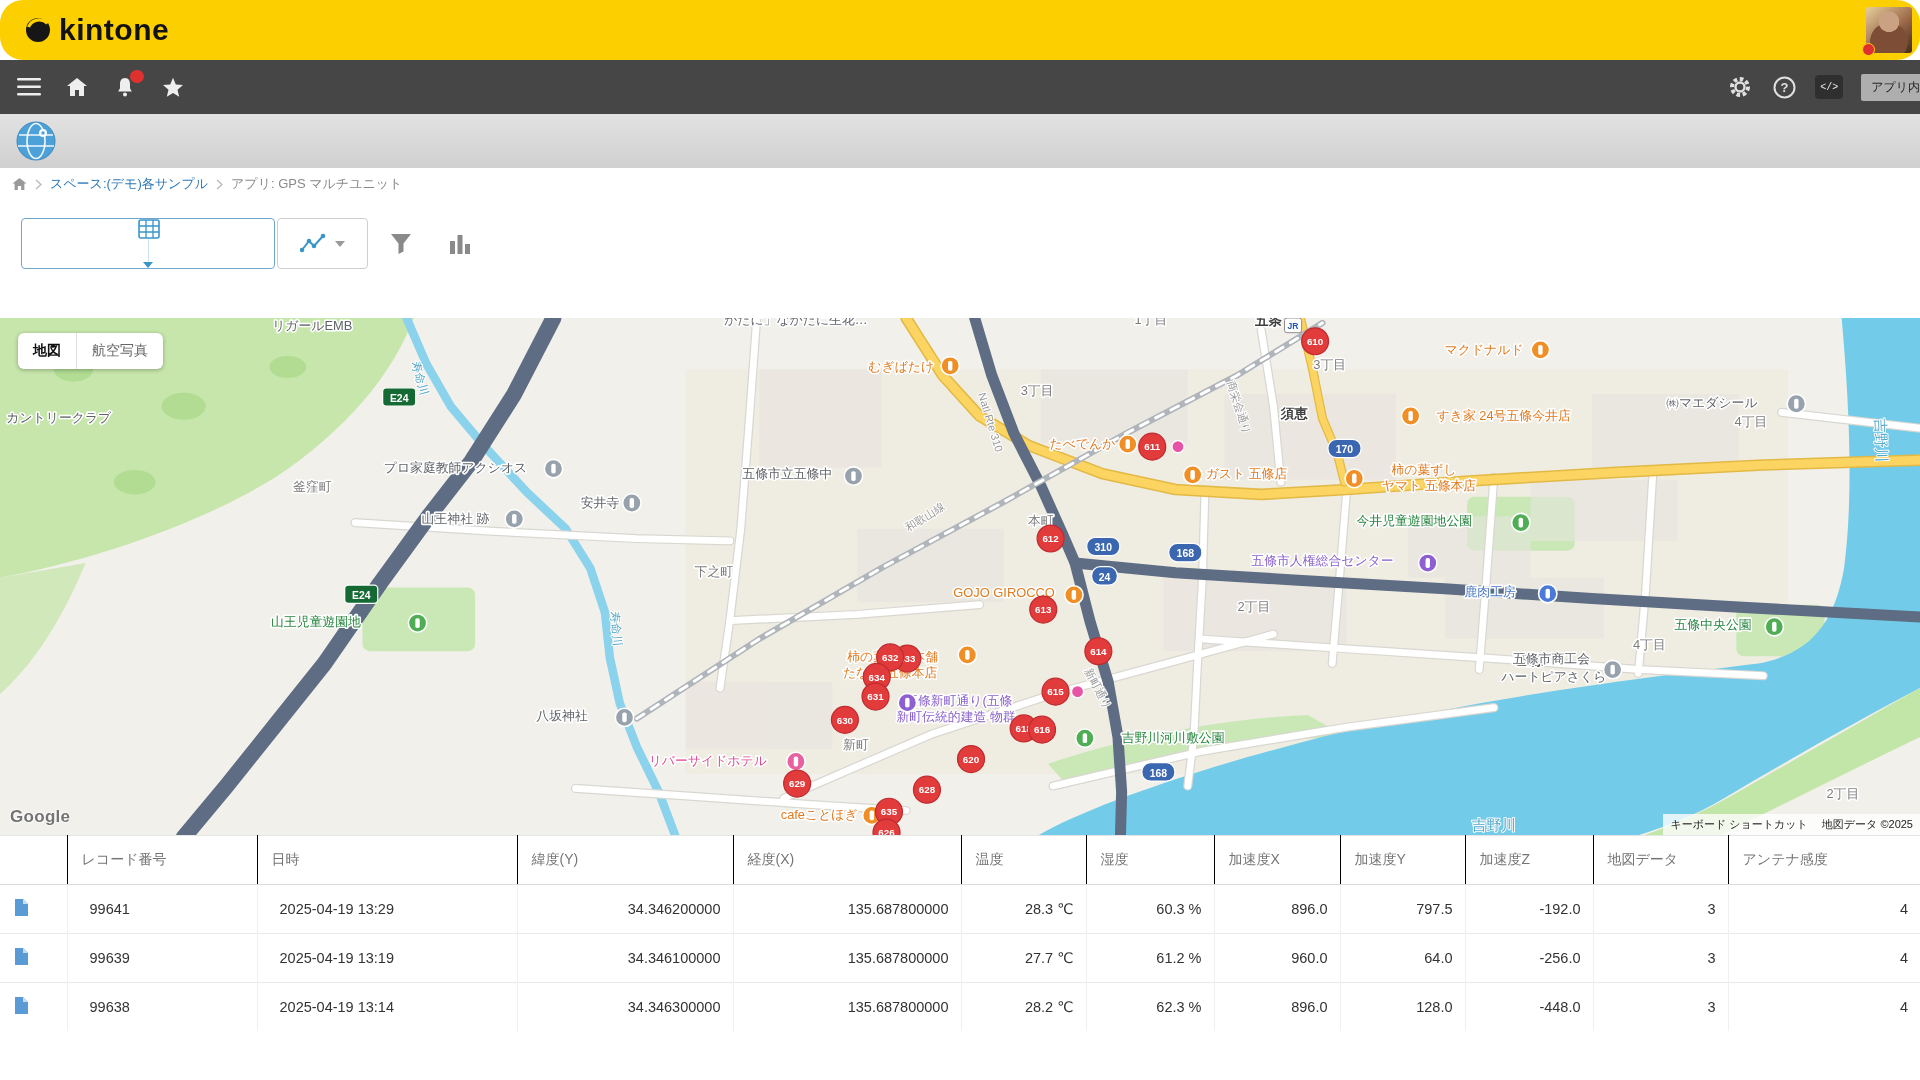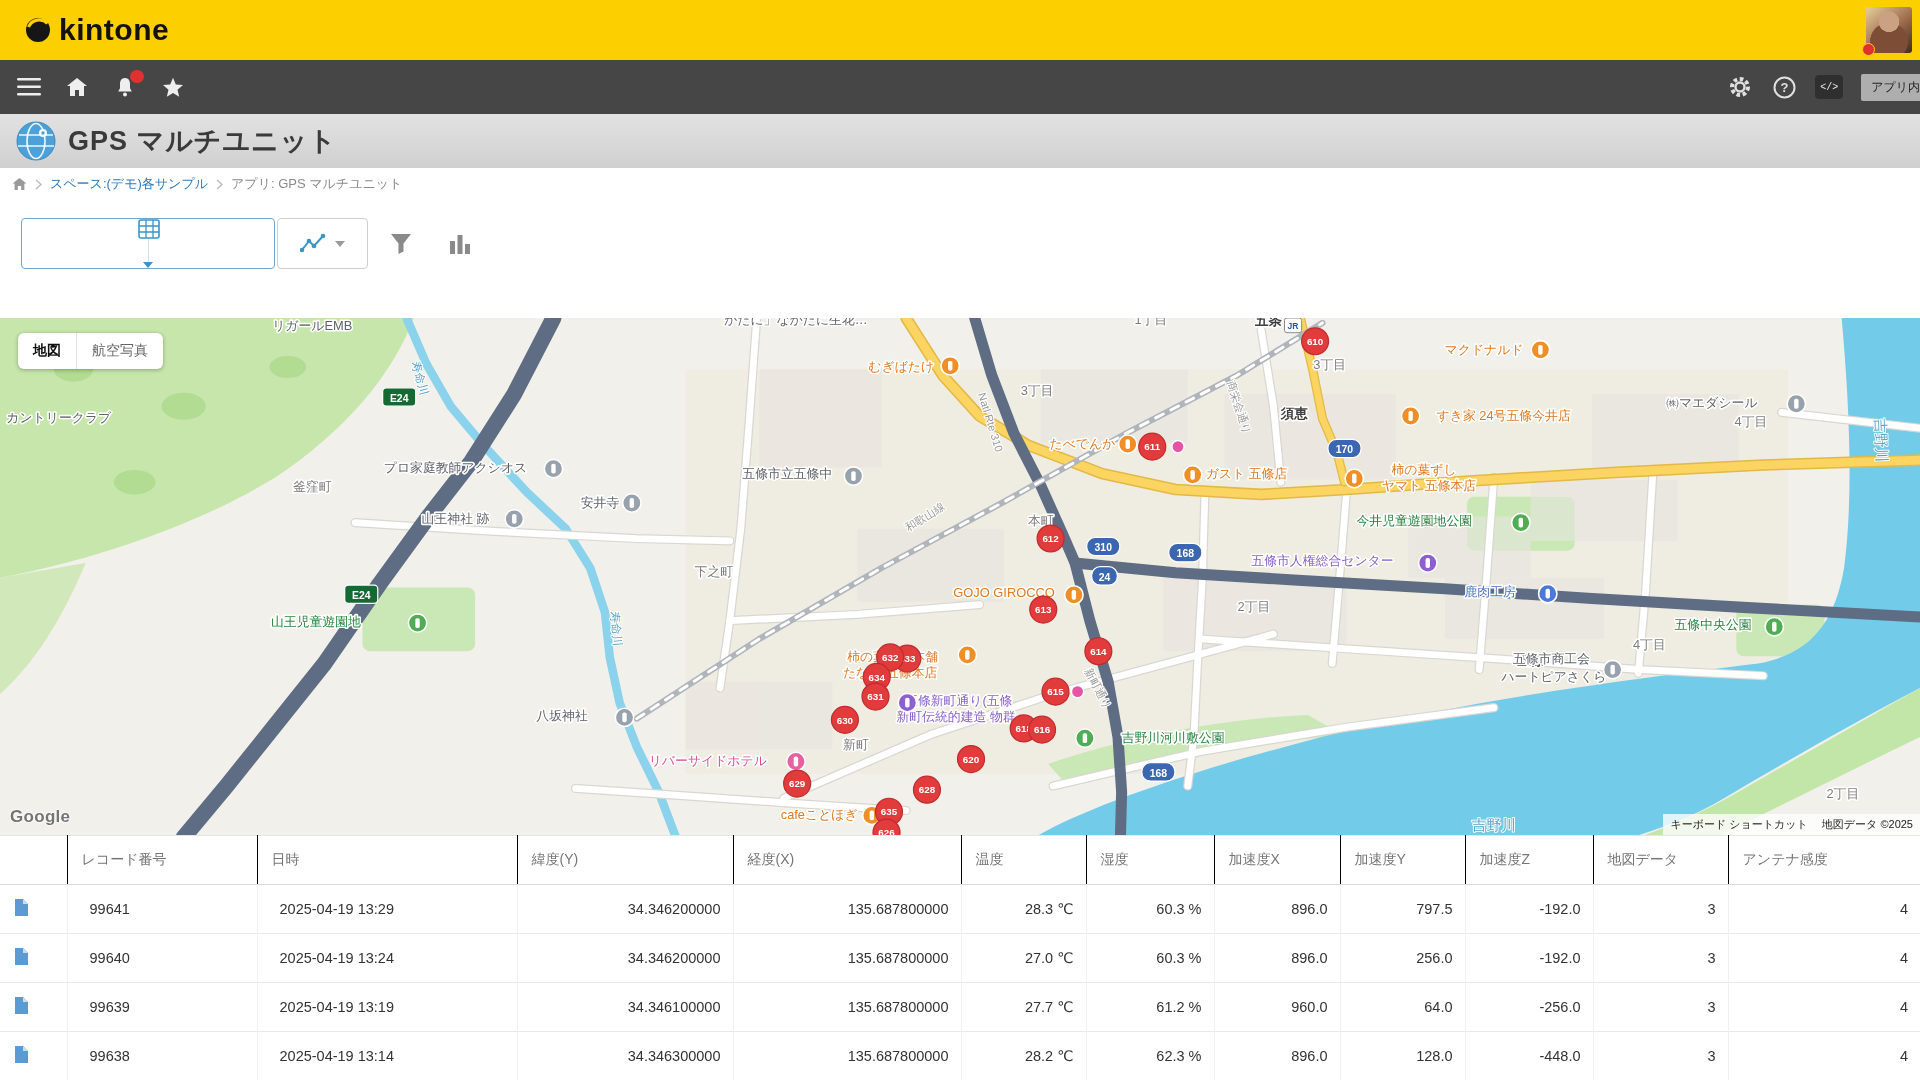--- a/index.html
+++ b/index.html
@@ -2,21 +2,21 @@
 <html lang="ja"><head>
 <meta charset="utf-8">
 <style>
   html,body{margin:0;padding:0;}
   body{
     width:1920px;height:1080px;overflow:hidden;background:#fff;
     font-family:"Liberation Sans","DejaVu Sans",sans-serif;
     -webkit-font-smoothing:antialiased;
   }
   
-  .topbar{height:60px;background:#fccf00;display:flex;align-items:center;padding-left:24px;position:relative;}
+  .topbar{height:60px;background:#fccf00;display:flex;align-items:center;padding-left:24px;position:relative;border-radius:23px;}
   .logo{display:flex;align-items:center;gap:7px;}
   .logo-text{font-size:30px;font-weight:bold;color:#121212;letter-spacing:.5px;}
   .avatar{position:absolute;right:8px;top:7px;width:46px;height:46px;border-radius:3px;
     background:
       radial-gradient(circle at 50% 32%, #caa183 0 26%, transparent 27%),
       radial-gradient(circle at 50% 75%, #7d4d35 0 45%, transparent 46%),
       linear-gradient(140deg,#e8cf9d,#9c6a4a 55%,#402c20);}
   .avatar-dot{position:absolute;left:-4px;bottom:-3px;width:11px;height:11px;border-radius:50%;background:#e03131;border:1px solid #fccf00;}
   
   .navbar{height:54px;background:#464646;display:flex;align-items:center;padding:0 0 0 16px;position:relative;}
@@ -145,21 +145,20 @@
 </div>
 
 <div class="app-header">
   <svg width="40" height="40" viewBox="0 0 40 40">
     <circle cx="20" cy="20" r="19" fill="#4ba1d8" stroke="#3d88bd"></circle>
     <ellipse cx="20" cy="20" rx="9" ry="17.5" fill="none" stroke="#fff" stroke-width="1.6" opacity=".9"></ellipse>
     <path d="M3 14 h34 M2 25 h36" stroke="#fff" stroke-width="1.6" fill="none" opacity=".9"></path>
     <circle cx="27" cy="12" r="4" fill="#ffffff" opacity=".95"></circle>
     <circle cx="27" cy="12" r="1.7" fill="#4ba1d8"></circle>
   </svg>
-  <span class="app-title">GPS マルチユニット</span>
 </div>
 
 <div class="breadcrumb">
   <svg width="15" height="14" viewBox="0 0 16 14">
       <path d="M8 0.5 L15.5 6.5 h-2.3 V13.5 H9.8 v-4.4 H6.2 v4.4 H2.8 V6.5 H0.5 Z" fill="#9a9a9a"></path>
     </svg>
   <svg class="bc-sep" width="7" height="11" viewBox="0 0 7 11">
       <path d="M1 1 L6 5.5 L1 10" stroke="#bbb" stroke-width="1.4" fill="none"></path>
     </svg>
   <span class="bc-link">スペース:(デモ)各サンプル</span>
@@ -617,37 +616,20 @@
           <td class="c-r">797.5</td>
           <td class="c-r">-192.0</td>
           <td class="c-r">3</td>
           <td class="c-r">4</td>
         </tr>
         <tr>
           <td class="c-ic"><span><svg width="15" height="19" viewBox="0 0 15 19">
                 <path d="M1 1 h8 l5 5 v12 H1 Z" fill="#5b9bd5"></path>
                 <path d="M9 1 l5 5 h-5 Z" fill="#c8dff2"></path>
               </svg></span></td>
-          <td>99640</td>
-          <td>2025-04-19 13:24</td>
-          <td class="c-r">34.346200000</td>
-          <td class="c-r">135.687800000</td>
-          <td class="c-r">27.0 ℃</td>
-          <td class="c-r">60.3 %</td>
-          <td class="c-r">896.0</td>
-          <td class="c-r">256.0</td>
-          <td class="c-r">-192.0</td>
-          <td class="c-r">3</td>
-          <td class="c-r">4</td>
-        </tr>
-        <tr>
-          <td class="c-ic"><span><svg width="15" height="19" viewBox="0 0 15 19">
-                <path d="M1 1 h8 l5 5 v12 H1 Z" fill="#5b9bd5"></path>
-                <path d="M9 1 l5 5 h-5 Z" fill="#c8dff2"></path>
-              </svg></span></td>
           <td>99639</td>
           <td>2025-04-19 13:19</td>
           <td class="c-r">34.346100000</td>
           <td class="c-r">135.687800000</td>
           <td class="c-r">27.7 ℃</td>
           <td class="c-r">61.2 %</td>
           <td class="c-r">960.0</td>
           <td class="c-r">64.0</td>
           <td class="c-r">-256.0</td>
           <td class="c-r">3</td>

